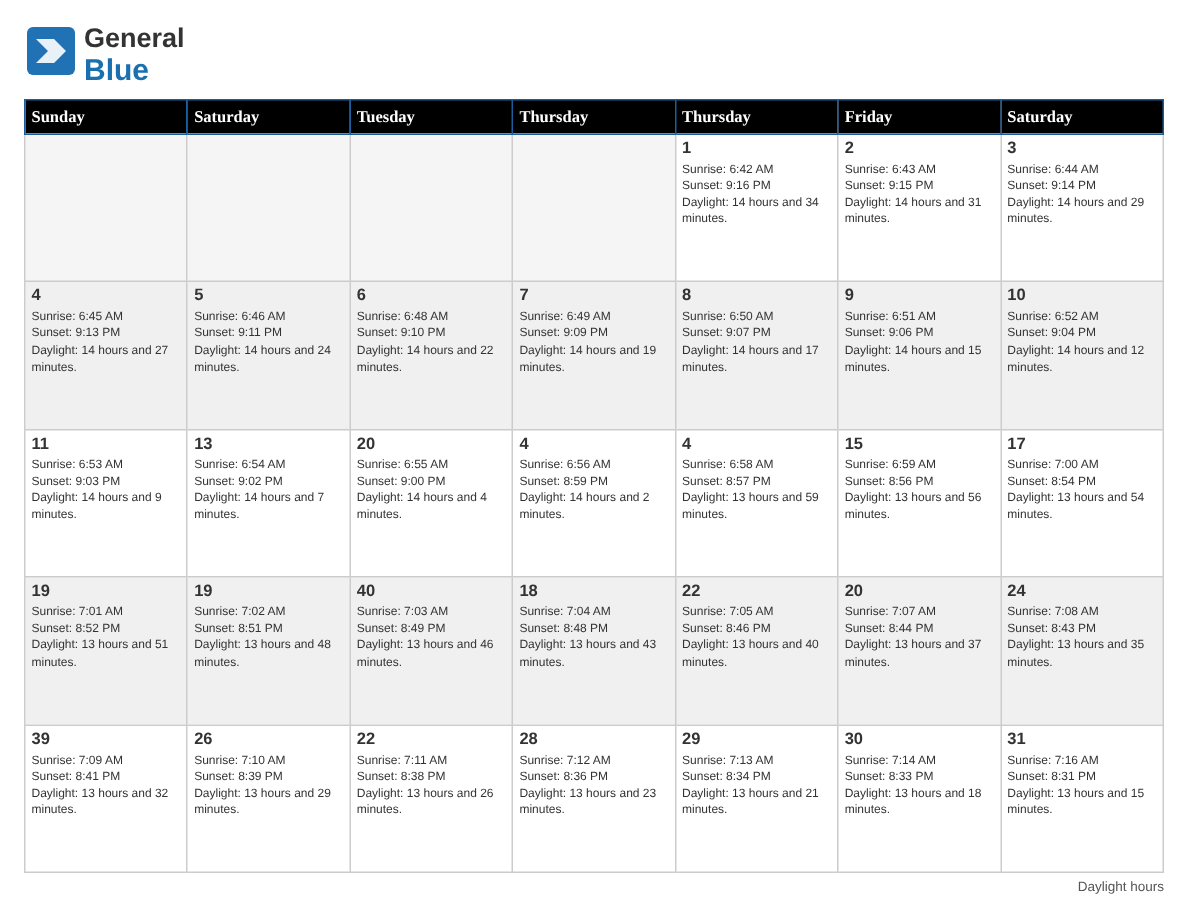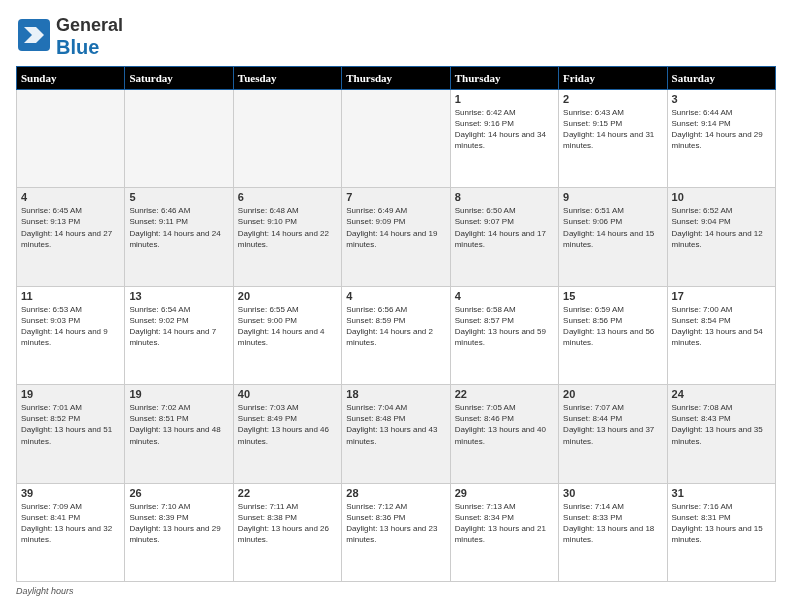--- a/index.html
+++ b/index.html
@@ -93,22 +93,21 @@
     }
     .day-info {
       font-size: 8px;
       line-height: 1.4;
       color: #333;
     }
     .footer-note {
       font-size: 9px;
       color: #555;
       margin-top: 4px;
-      text-align: left;
-      font-style: italic;
+      text-align: right;
     }
   </style>
 </head>
 <body>
 
 <div class="page">
   <div class="header">
     <div class="logo">
       <div style="position:relative; margin-right: 4px;">
         <svg width="36" height="36" viewBox="0 0 36 36">

